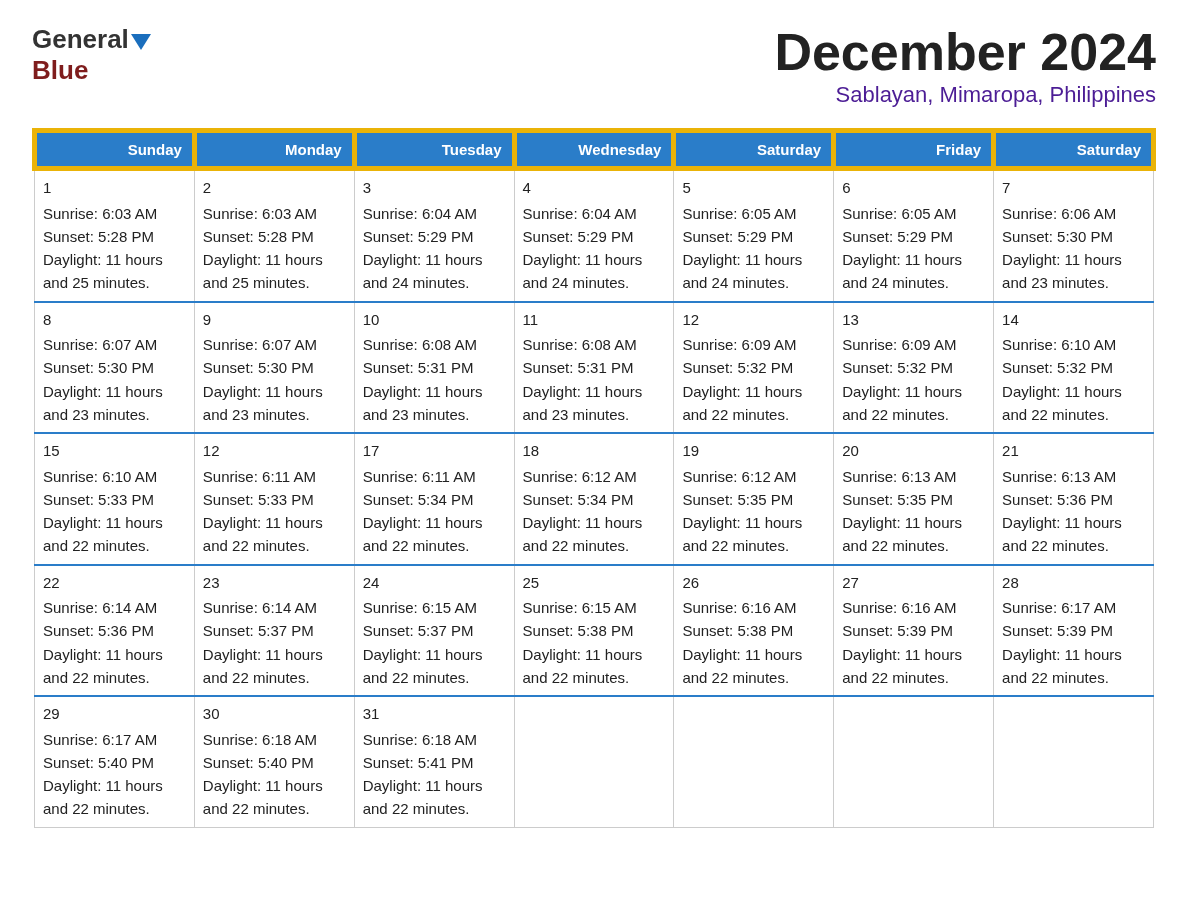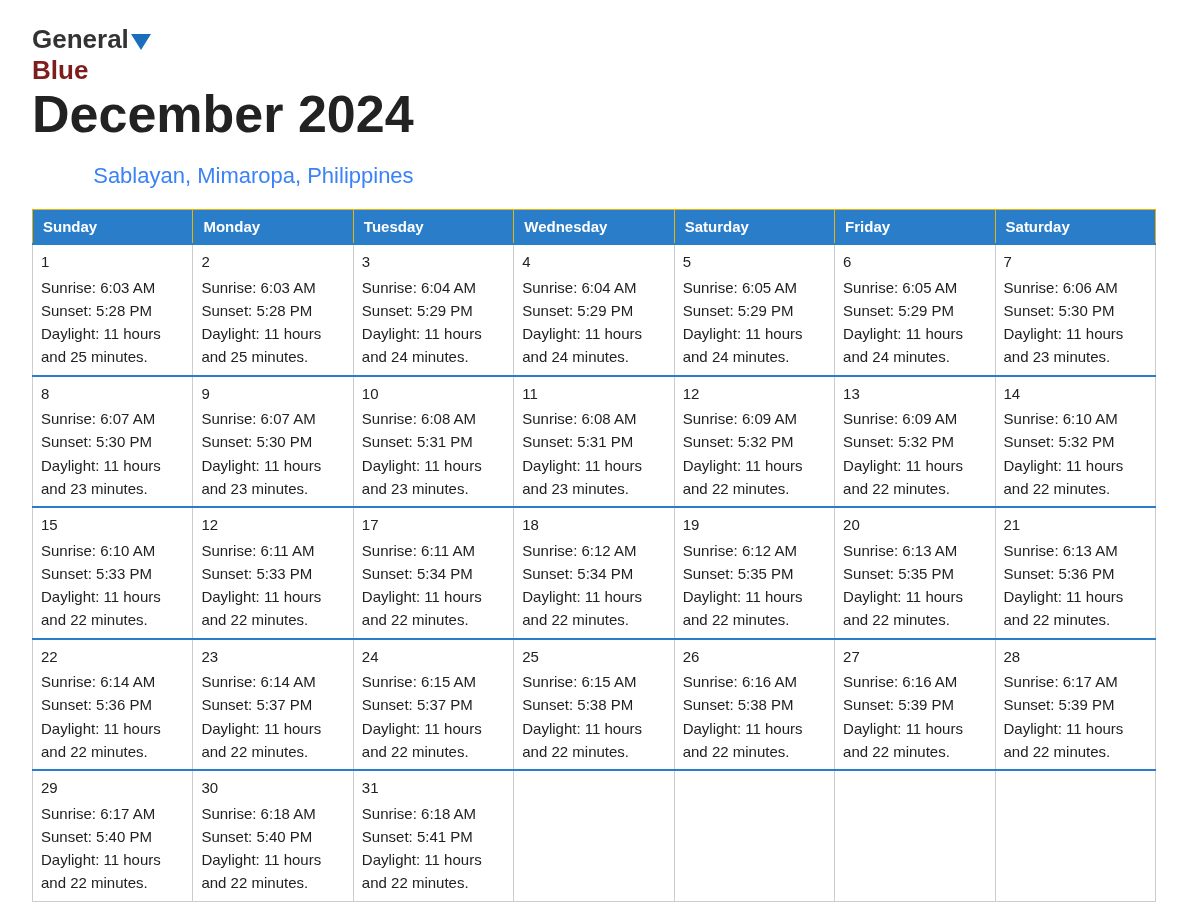--- a/index.html
+++ b/index.html
@@ -8,21 +8,20 @@
       background: #ffffff;
       padding: 24px 32px;
       width: 1188px;
       min-height: 918px;
     }
     .header {
       display: flex;
       justify-content: space-between;
       align-items: flex-start;
       margin-bottom: 20px;
-      flex-direction: column;
     }
     .logo {
       display: flex;
       flex-direction: column;
       align-items: flex-start;
     }
     .logo-text {
       display: flex;
       align-items: center;
     }
@@ -49,36 +48,36 @@
       text-align: right;
     }
     .month-title {
       font-size: 52px;
       font-weight: bold;
       color: #222222;
       line-height: 1.1;
     }
     .location-title {
       font-size: 22px;
-      color: #3b82f6;
-      margin-top: 20px;
+      color: #4c1d95;
+      margin-top: 1px;
     }
     .calendar {
       width: 100%;
       border-collapse: collapse;
       border: 1px solid #aaaaaa;
     }
     .calendar th {
       background-color: #2a7dc9;
       color: #ffffff;
       font-size: 15px;
       font-weight: bold;
       padding: 8px 10px;
-      text-align: left;
-      border: 1px solid #eab308;
+      text-align: right;
+      border: 5px solid #eab308;
     }
     .calendar td {
       vertical-align: top;
       padding: 6px 8px;
       border: 1px solid #cccccc;
       width: 14.28%;
       font-size: 12.5px;
       color: #222222;
       line-height: 1.5;
       min-height: 90px;

